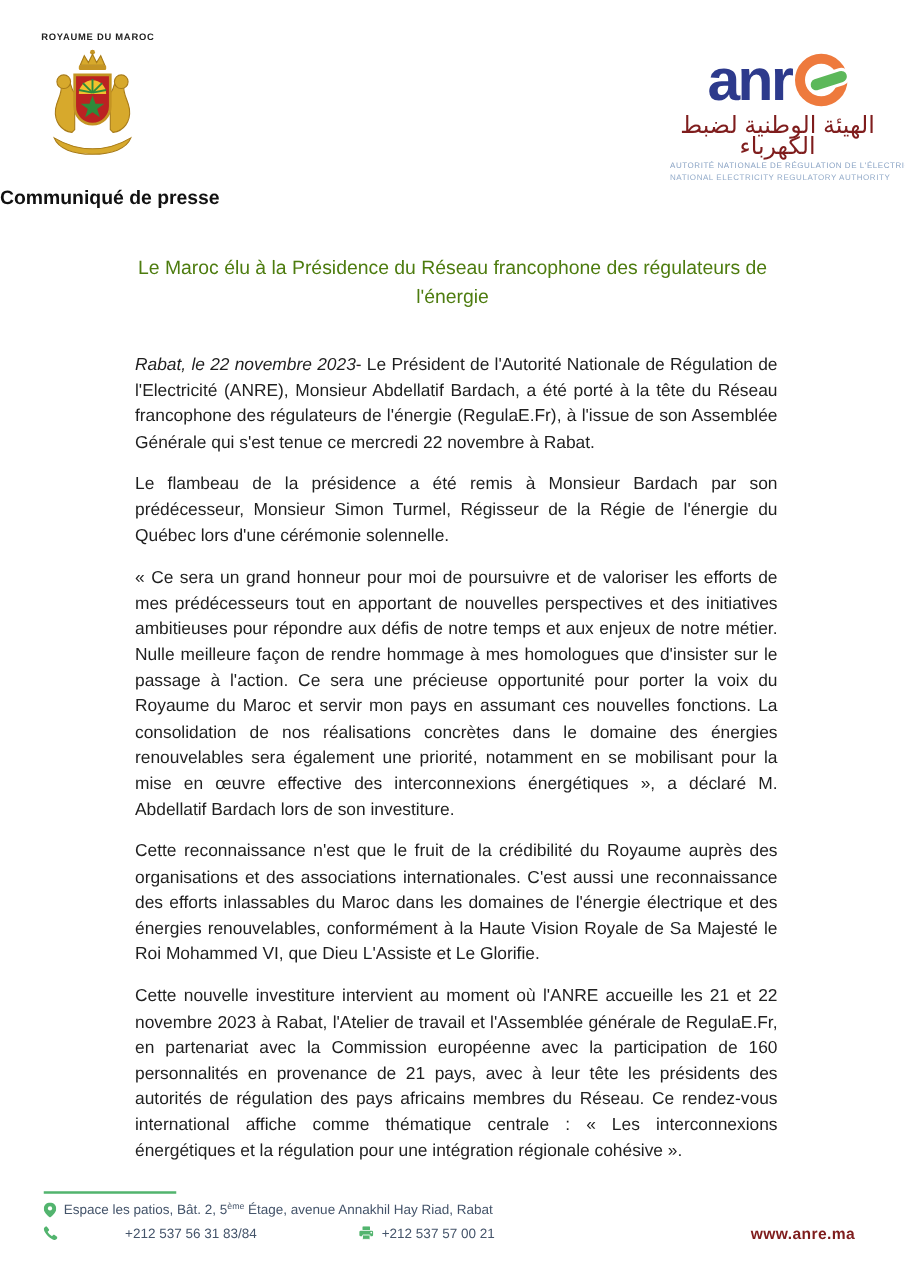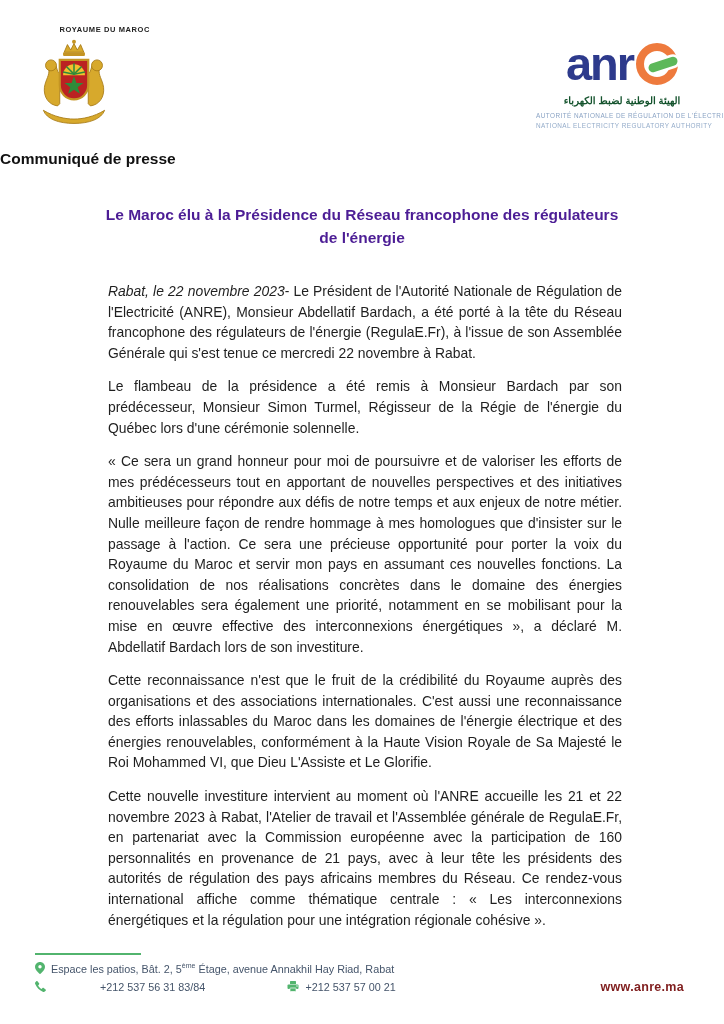--- a/index.html
+++ b/index.html
@@ -7,43 +7,43 @@
     position:relative;
     width:724px;height:1024px;
     background:#ffffff;
     font-family:"Liberation Sans",sans-serif;
     color:#1f1f1f;
     overflow:hidden;
   }
 
   
   .kingdom{position:absolute;top:25px;left:30px;width:120px;text-align:center;}
-  .kingdom-label{font-size:7.5px;font-weight:bold;letter-spacing:.6px;color:#222;margin-bottom:4px;text-align:right;padding-left:3px;white-space:nowrap;}
+  .kingdom-label{font-size:7.5px;font-weight:bold;letter-spacing:.6px;color:#222;margin-bottom:4px;text-align:left;padding-left:3px;white-space:nowrap;}
   .coa{display:block;margin-left:2px;}
 
   .anre-logo{position:absolute;top:38px;right:16px;width:172px;text-align:center;}
   .wordmark{display:flex;align-items:center;justify-content:center;height:52px;}
   .wordmark .anr{
     font-weight:bold;font-size:47px;letter-spacing:-2px;color:#2d3a8c;
     line-height:46px;font-family:"Liberation Sans",sans-serif;
   }
   .logo-e{position:relative;display:inline-block;width:26px;height:26px;margin-left:3px;
     border:8.5px solid #ee7a3d;border-radius:50%;}
   .logo-e .dash{
     position:absolute;right:-8px;top:9px;width:30px;height:9px;border-radius:5px;
     background:#5cb85a;transform:rotate(-18deg);box-shadow:0 0 0 2.5px #ffffff;}
-  .arabic{direction:rtl;font-size:10px;font-weight:bold;color:#14532d;margin-top:2px;line-height:17px;}
+  .arabic{direction:rtl;font-size:19px;font-weight:normal;color:#7f1d1d;margin-top:2px;line-height:17px;}
   .logo-sub{font-size:6.4px;color:#8aa3c4;letter-spacing:.45px;margin-top:2.5px;line-height:7.5px;white-space:nowrap;}
   .logo-sub.en{color:#93abc9;}
 
   
   .kicker{position:absolute;top:150px;left:0;right:0;text-align:left;
     font-size:15.5px;font-weight:bold;color:#111;}
   .headline{position:absolute;top:203px;left:95px;right:95px;margin:0;text-align:center;
-    font-size:15.5px;font-weight:bold;color:#4c1d95;line-height:23px;}
+    font-size:15.5px;font-weight:normal;color:#4d7c0f;line-height:23px;}
 
   
   .body-text{position:absolute;top:281px;left:108px;right:102px;}
   .para{margin:0 0 13px 0;font-size:13.9px;line-height:20.6px;text-align:justify;}
   .dateline{font-style:italic;}
   .quote{margin-top:17px;}
 
   
   .footer{position:absolute;left:35px;right:40px;top:953px;font-size:10.8px;color:#44546a;}
   .footer-rule{width:106px;height:2px;background:#52b46e;margin-bottom:7px;}

